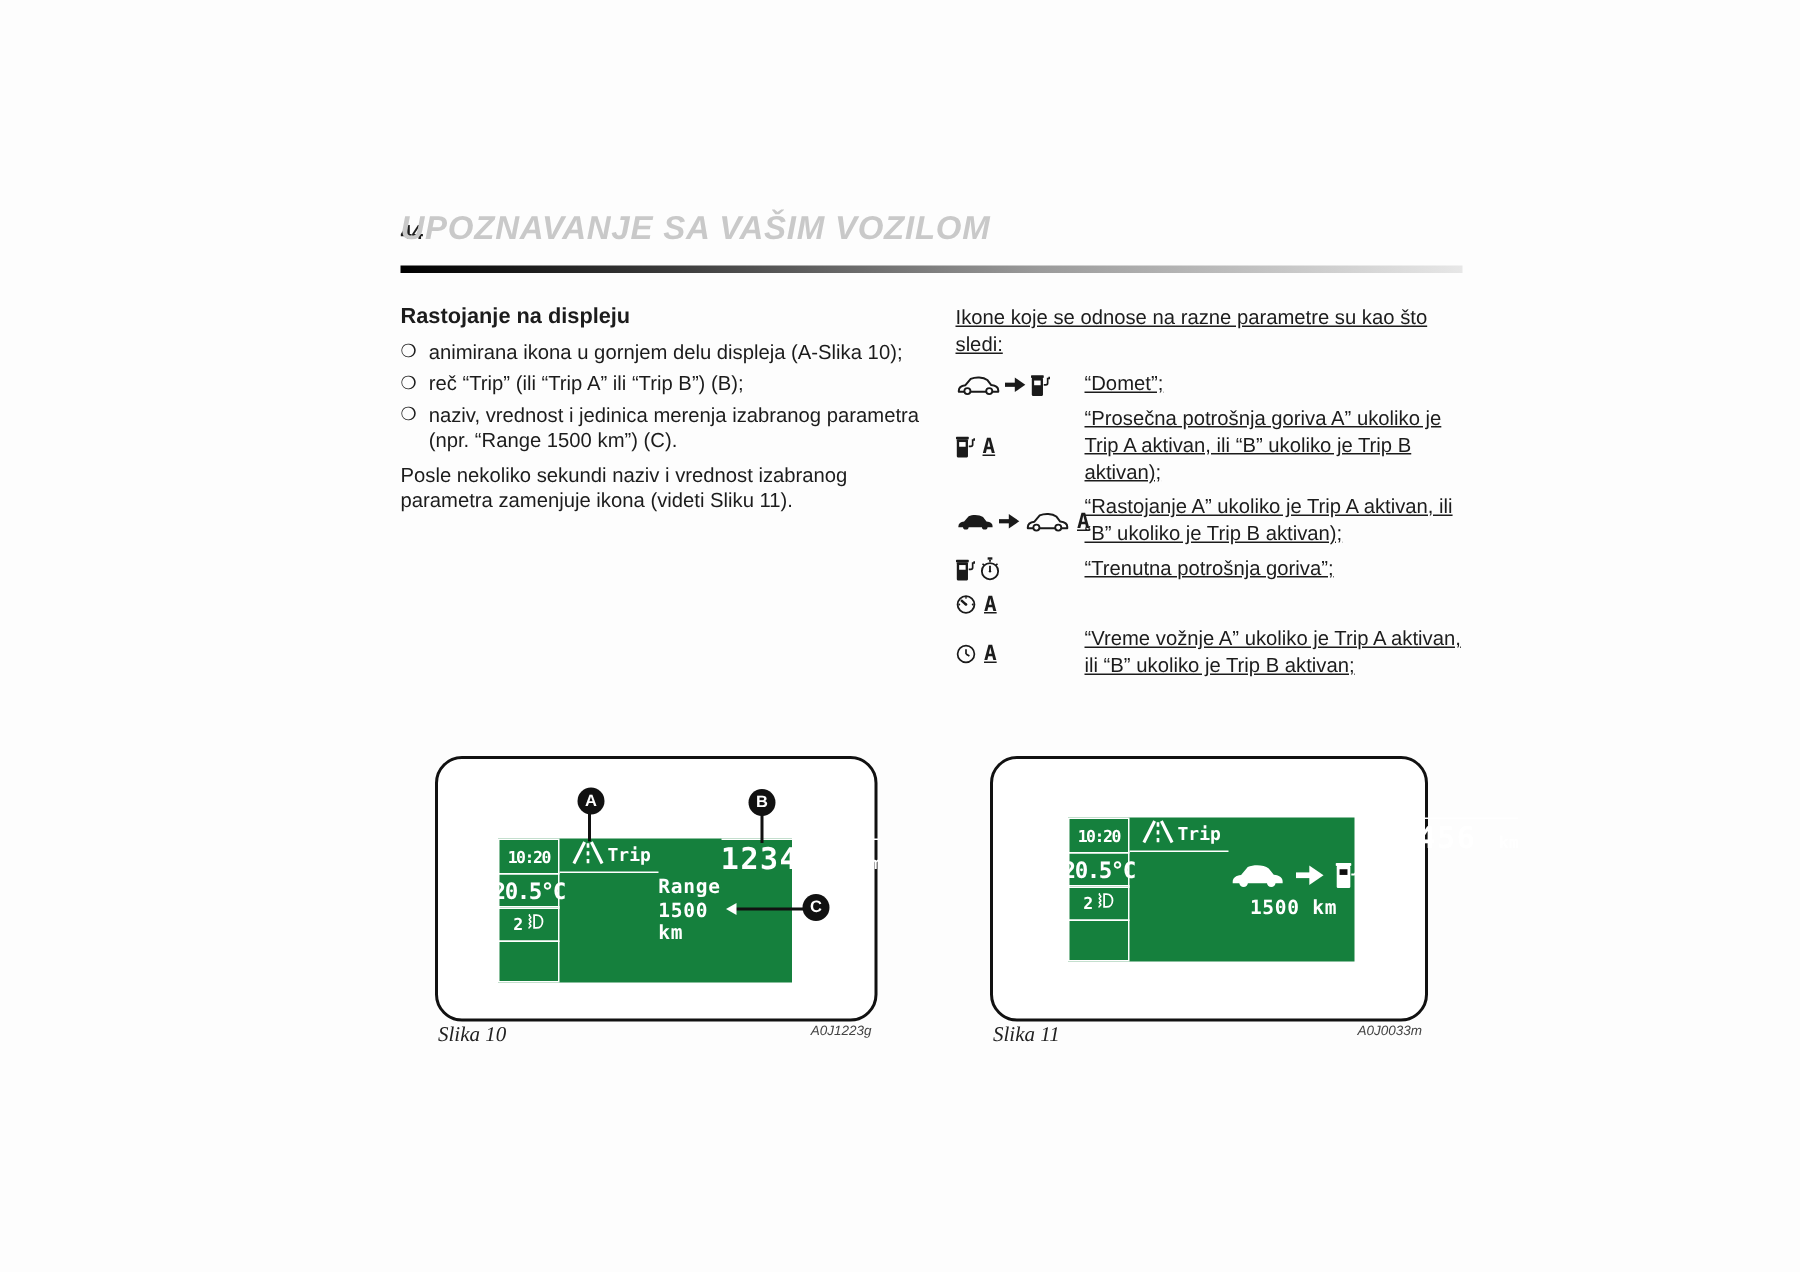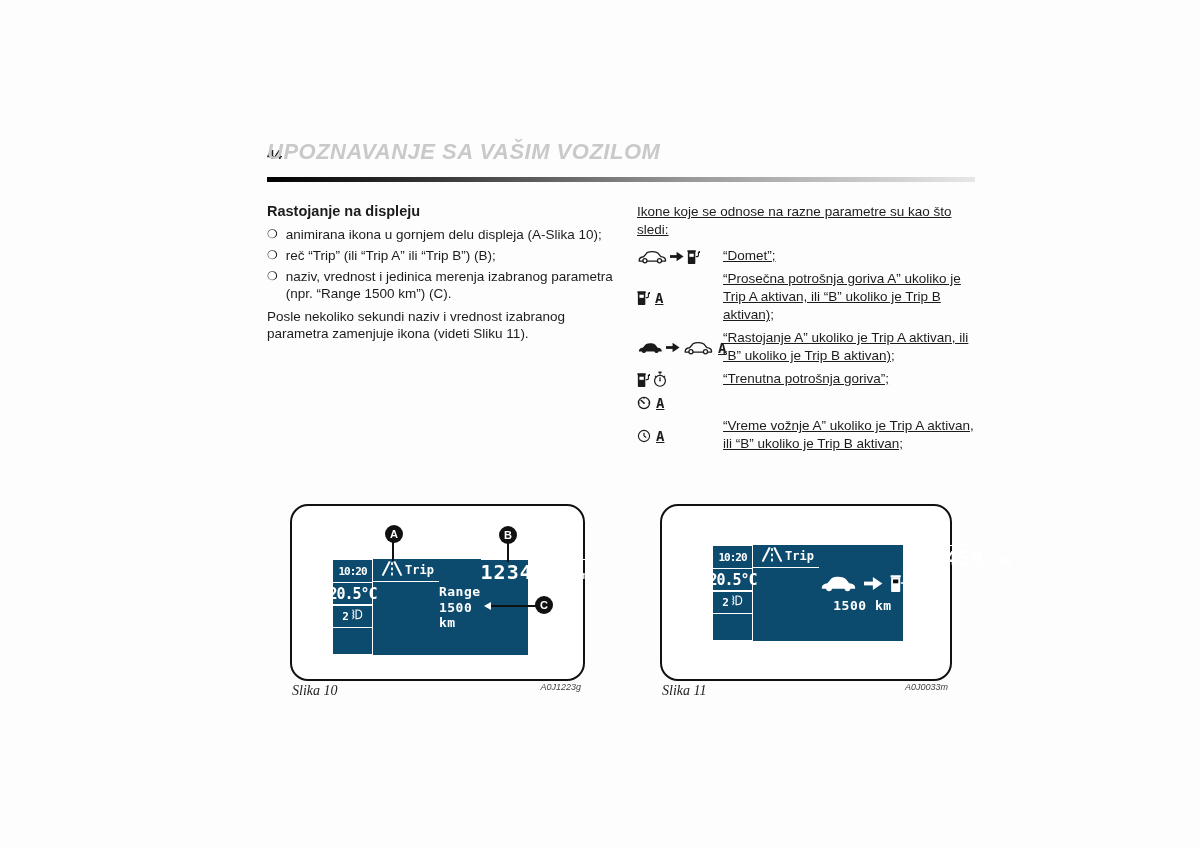--- a/index.html
+++ b/index.html
@@ -33,21 +33,21 @@
   .figure{position:absolute;width:295px;height:200px;}
   #figure-10{left:290px;top:504px;}
   #figure-11{left:660px;top:504px;width:292px;}
   .figure-box{position:absolute;left:0;top:0;right:0;height:173px;border:2.5px solid #111;
               border-radius:18px;background:#fff;}
   .fig-caption{position:absolute;left:2px;top:179px;font-family:"Liberation Serif",serif;
                font-style:italic;font-size:14px;color:#222;}
   .fig-code{position:absolute;right:4px;top:178px;font-style:italic;font-size:9px;color:#444;text-align:right;}
 
   
-  .display{position:absolute;background:#0c4a6e;display:flex;color:#fff;
+  .display{position:absolute;background:#15803d;display:flex;color:#fff;
            font-family:"DejaVu Sans Mono",monospace;font-weight:bold;}
   #fig10-display{left:40px;top:53px;width:196px;height:96px;}
   #fig11-display{left:50px;top:39px;width:191px;height:96px;}
   .disp-left{width:41px;flex:none;display:flex;flex-direction:column;}
   .disp-cell{height:24px;box-sizing:border-box;border:1.5px solid #fff;margin-top:-1.5px;
              display:flex;align-items:center;justify-content:center;gap:1px;}
   .disp-cell:first-child{margin-top:0;}
   .disp-cell.filler{flex:1;}
   .cell-time{font-size:11px;letter-spacing:-1px;}
   .cell-temp{font-size:15px;letter-spacing:-1px;}

